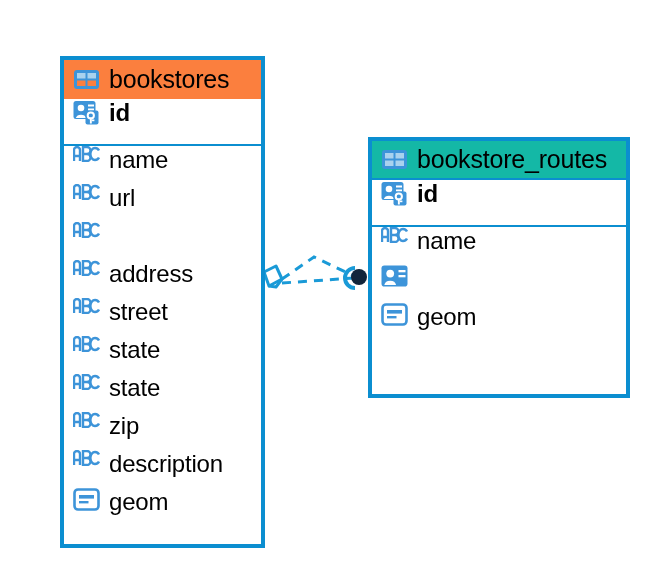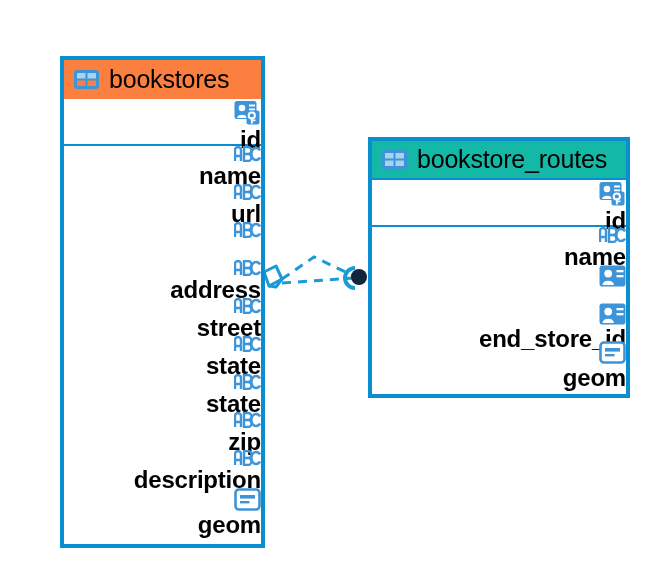--- a/index.html
+++ b/index.html
@@ -53,37 +53,35 @@
   .entity-title {
     font-size: 25px;
     color: #000000;
     margin-left: 9px;
     white-space: nowrap;
     letter-spacing: -0.2px;
   }
 
   .field-row {
     display: flex;
-    align-items: flex-end;
+    align-items: flex-start;
     height: 38px;
     padding-left: 9px;
     box-sizing: border-box;
-    flex-direction: column;
   }
   .field-row.pk {
     height: 47px;
     border-bottom: 2px solid #0b8ed0;
   }
   .field-label {
     font-size: 24px;
     color: #000000;
     margin-left: 9px;
     white-space: nowrap;
     letter-spacing: -0.2px;
-    font-weight: bold;
   }
   .field-label.bold { font-weight: bold; }
 
   
   .icon {
     display: inline-flex;
     align-items: center;
     justify-content: center;
     flex: none;
   }
@@ -321,32 +319,20 @@
         <svg viewBox="0 0 27 22" xmlns="http://www.w3.org/2000/svg">
           <rect x="0.5" y="0.5" width="26" height="21" rx="2.8" fill="#3d94d9"></rect>
           <circle cx="9.2" cy="8.6" r="3.9" fill="#ffffff"></circle>
           <path d="M 3.3 20 a 6 5.2 0 0 1 11.8 0 Z" fill="#ffffff"></path>
           <rect x="17.5" y="5" width="7" height="2.3" fill="#ffffff"></rect>
           <rect x="17.5" y="10" width="7" height="2.3" fill="#ffffff"></rect>
         </svg>
       </span>
     </div>
 
-    <div class="field-row">
-      <span class="icon icon-fk">
-        <svg viewBox="0 0 27 22" xmlns="http://www.w3.org/2000/svg">
-          <rect x="0.5" y="0.5" width="26" height="21" rx="2.8" fill="#3d94d9"></rect>
-          <circle cx="9.2" cy="8.6" r="3.9" fill="#ffffff"></circle>
-          <path d="M 3.3 20 a 6 5.2 0 0 1 11.8 0 Z" fill="#ffffff"></path>
-          <rect x="17.5" y="5" width="7" height="2.3" fill="#ffffff"></rect>
-          <rect x="17.5" y="10" width="7" height="2.3" fill="#ffffff"></rect>
-        </svg>
-      </span>
-      <span class="field-label">end_store_id</span>
-    </div>
 
     <div class="field-row">
       <span class="icon icon-geom">
         <svg viewBox="0 0 27 23" xmlns="http://www.w3.org/2000/svg">
           <rect x="1.5" y="1.5" width="24" height="20" rx="3.5" fill="#ffffff" stroke="#3d94d9" stroke-width="2.6"></rect>
           <rect x="6" y="7" width="15" height="3.6" fill="#3d94d9"></rect>
           <rect x="6" y="13" width="9.5" height="2.4" fill="#3d94d9"></rect>
         </svg>
       </span>
       <span class="field-label">geom</span>

